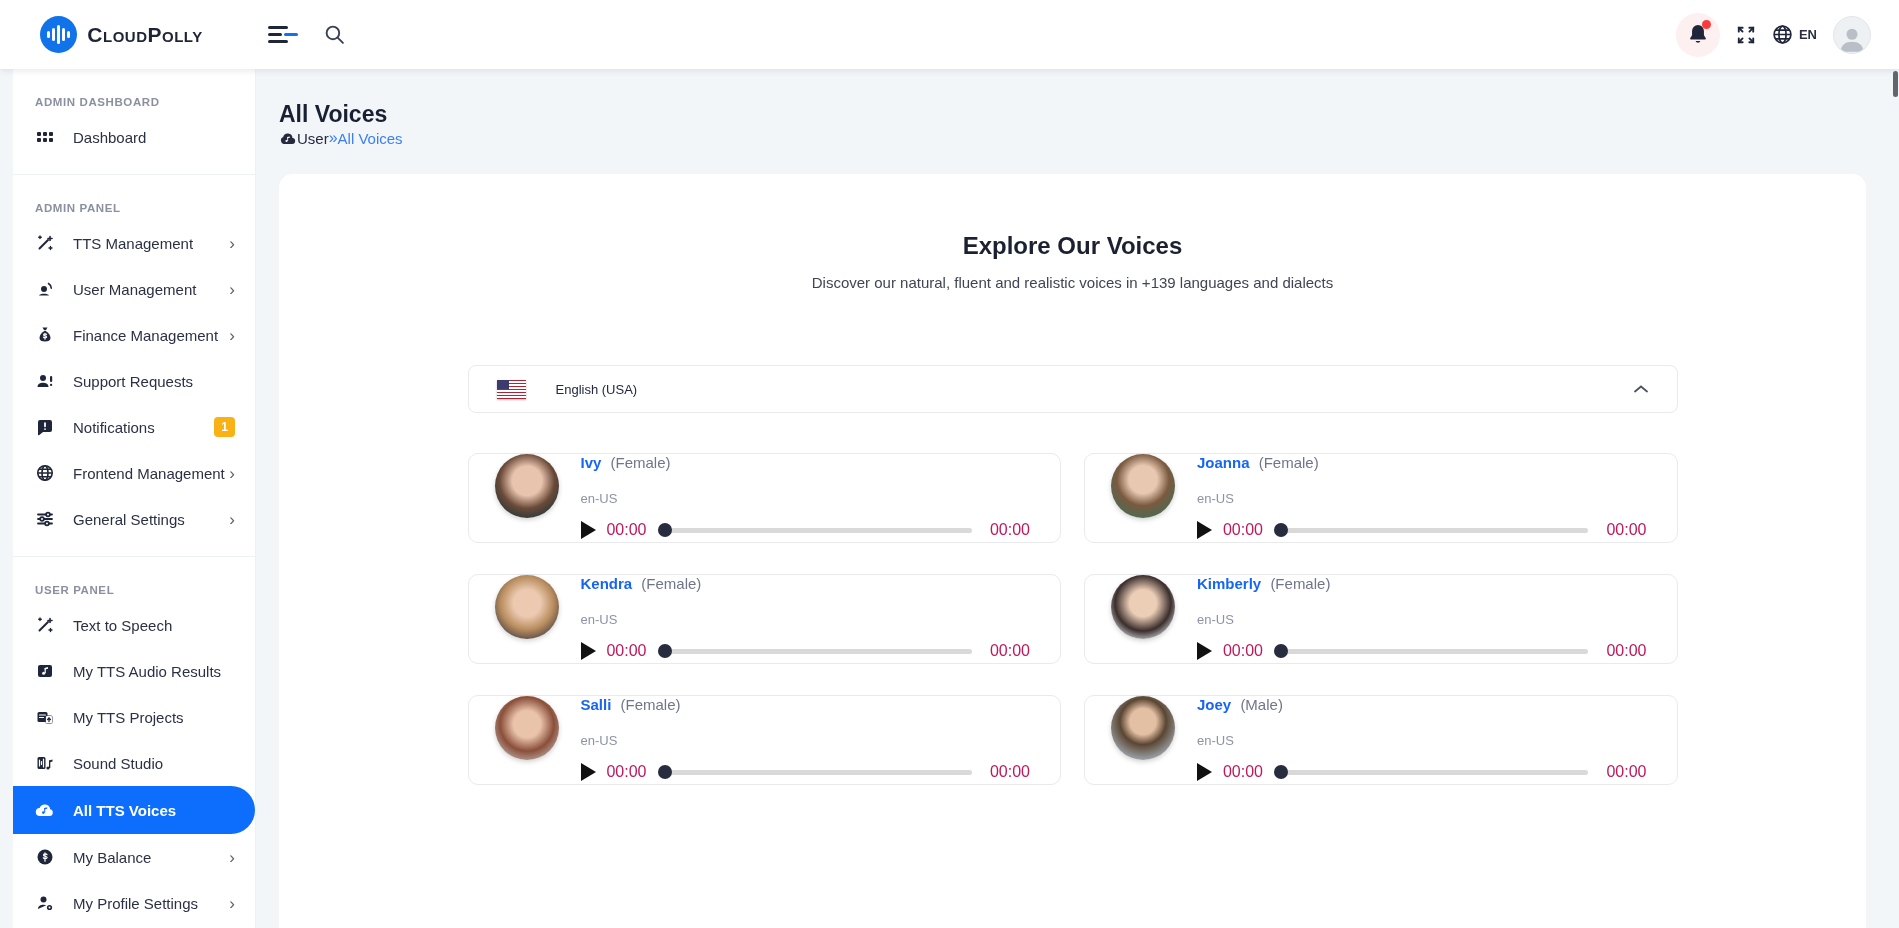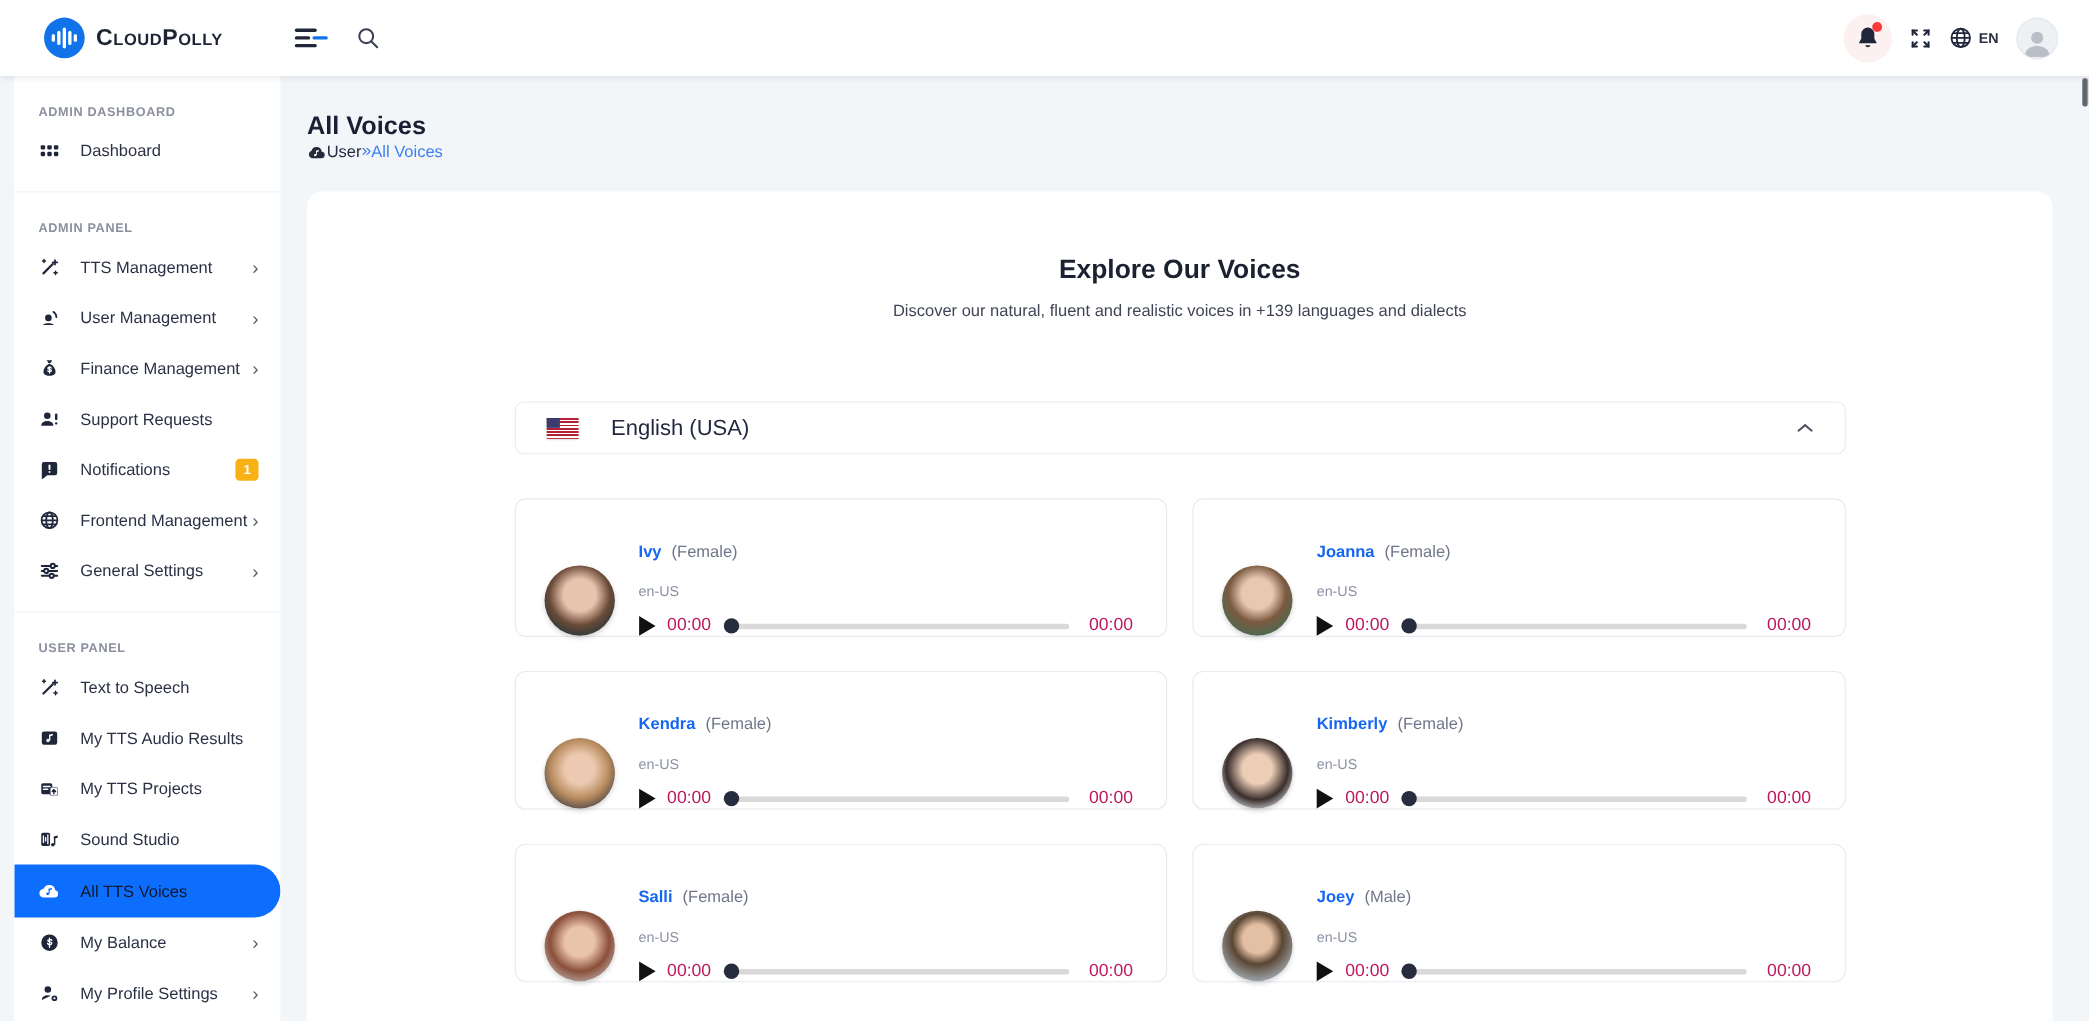--- a/index.html
+++ b/index.html
@@ -42,21 +42,21 @@
     margin:27px 0 6px 22px; }
   .side-item { height:46px; display:flex; align-items:center; padding:0 20px 0 22px;
     cursor:pointer; color:#2b3145; }
   .side-item .s-icon { width:20px; height:20px; display:flex; align-items:center; justify-content:center;
     color:#20263a; flex:none; }
   .side-item .s-label { margin-left:18px; font-size:15px; font-weight:500; color:#2b3145; }
   .side-item .s-chev { margin-left:auto; font-size:17px; color:#5a6070; line-height:1; }
   .side-item .s-badge { margin-left:auto; background:#f9b115; color:#fff; font-size:12px; font-weight:700;
     border-radius:4px; padding:3px 7px; }
   .side-item.active { background:#0d6efd; border-radius:0 30px 30px 0; height:48px; }
-  .side-item.active .s-label { color:#0f172a; font-weight:400; }
+  .side-item.active .s-label { color:#ffffff; font-weight:700; }
   .side-item.active .s-icon { color:#fff; }
   .divider { height:1px; background:#eef1f4; margin-top:14px; }
 
   
   .main { position:absolute; top:69px; left:243px; width:1656px; height:859px;
     background:#f3f6f9; padding:32px 33px 0 36px; overflow:hidden; }
   .page-title { font-size:23px; font-weight:800; color:#1a2033; }
   .breadcrumb { display:flex; align-items:center; gap:0; margin-top:1px; font-size:15px; }
   .breadcrumb .bc-root { color:#232940; font-weight:500; }
   .breadcrumb .bc-sep { color:#3b7ff5; font-size:16px; }
@@ -66,26 +66,26 @@
   .inner { width:1210px; margin:0 auto; }
   .explore-h { text-align:center; font-size:24px; font-weight:800; color:#1b2130; }
   .explore-s { text-align:center; font-size:15px; color:#3f4554; margin-top:14px; }
 
   .accordion { margin-top:74px; height:48px; border:1px solid #e8eaee; border-radius:8px;
     display:flex; align-items:center; padding:0 28px; cursor:pointer; background:#fff; }
   .flag { position:relative; width:29px; height:19px; flex:none;
     background:repeating-linear-gradient(180deg,#b22234 0 1.5px,#fff 1.5px 3px);
     box-shadow:0 1px 2px rgba(0,0,0,.25); }
   .flag::before { content:""; position:absolute; top:0; left:0; width:12px; height:9px; background:#3c3b6e; }
-  .accordion .acc-label { margin-left:30px; font-size:20px; font-weight:500; color:#232940; }
+  .accordion .acc-label { margin-left:30px; font-size:13px; font-weight:500; color:#232940; }
   .accordion .acc-chev { margin-left:auto; color:#4c5260; display:flex; }
 
   .voice-grid { margin-top:40px; display:grid; grid-template-columns:1fr 1fr; column-gap:23px; row-gap:31px; }
-  .voice-card { height:126px; border:1px solid #e8eaee; border-radius:10px; background:#fff;
-    display:flex; align-items:flex-end; padding:0 30px 0 26px; }
+  .voice-card { height:90px; border:1px solid #e8eaee; border-radius:10px; background:#fff;
+    display:flex; align-items:flex-start; padding:0 30px 0 26px; }
   .v-avatar { width:64px; height:64px; border-radius:50%; flex:none; box-shadow:0 2px 5px rgba(0,0,0,.18); }
   .av0 { background:radial-gradient(circle at 50% 42%, #e8c4ae 0 30%, #6b4a38 56%, #2f3a3a 78%); }
   .av1 { background:radial-gradient(circle at 50% 40%, #e9c8b2 0 28%, #7a5a40 52%, #4a6b52 80%); }
   .av2 { background:radial-gradient(circle at 50% 44%, #ecc9b0 0 28%, #b98d5f 55%, #474245 82%); }
   .av3 { background:radial-gradient(circle at 50% 44%, #eccdb6 0 28%, #3a2e2c 58%, #cfd4d8 82%); }
   .av4 { background:radial-gradient(circle at 50% 44%, #eac3ab 0 28%, #8a4f3a 56%, #b8a9a2 82%); }
   .av5 { background:radial-gradient(circle at 50% 40%, #e3bfa4 0 26%, #5a4632 46%, #9aa0a6 76%); }
 
   .v-body { flex:1; margin-left:22px; }
   .v-nameline { font-size:15px; }

